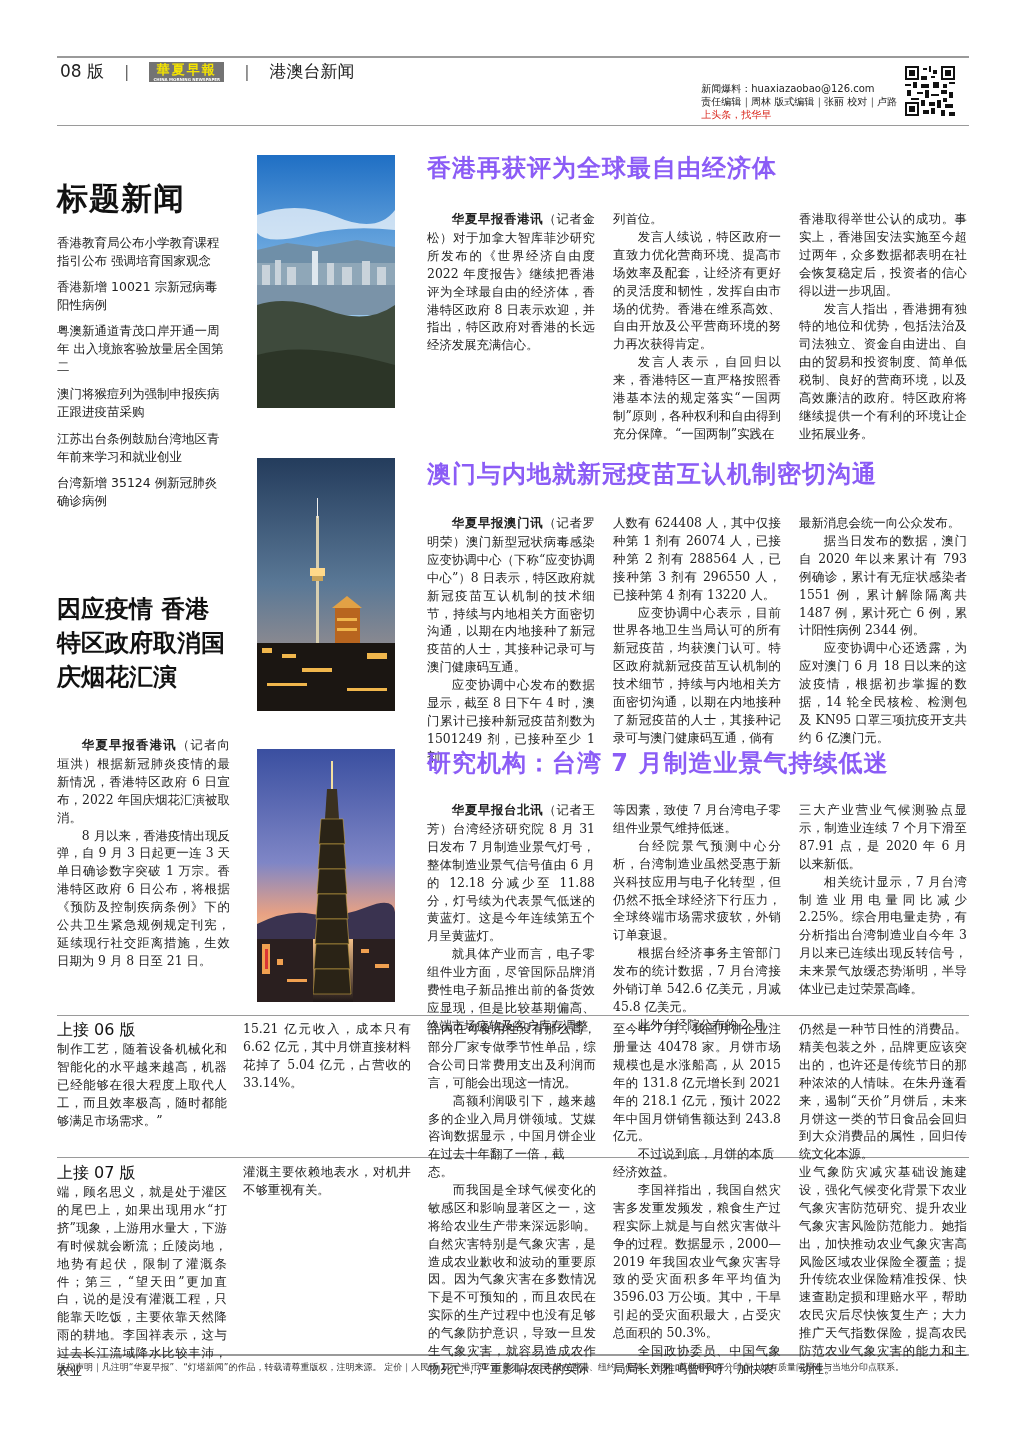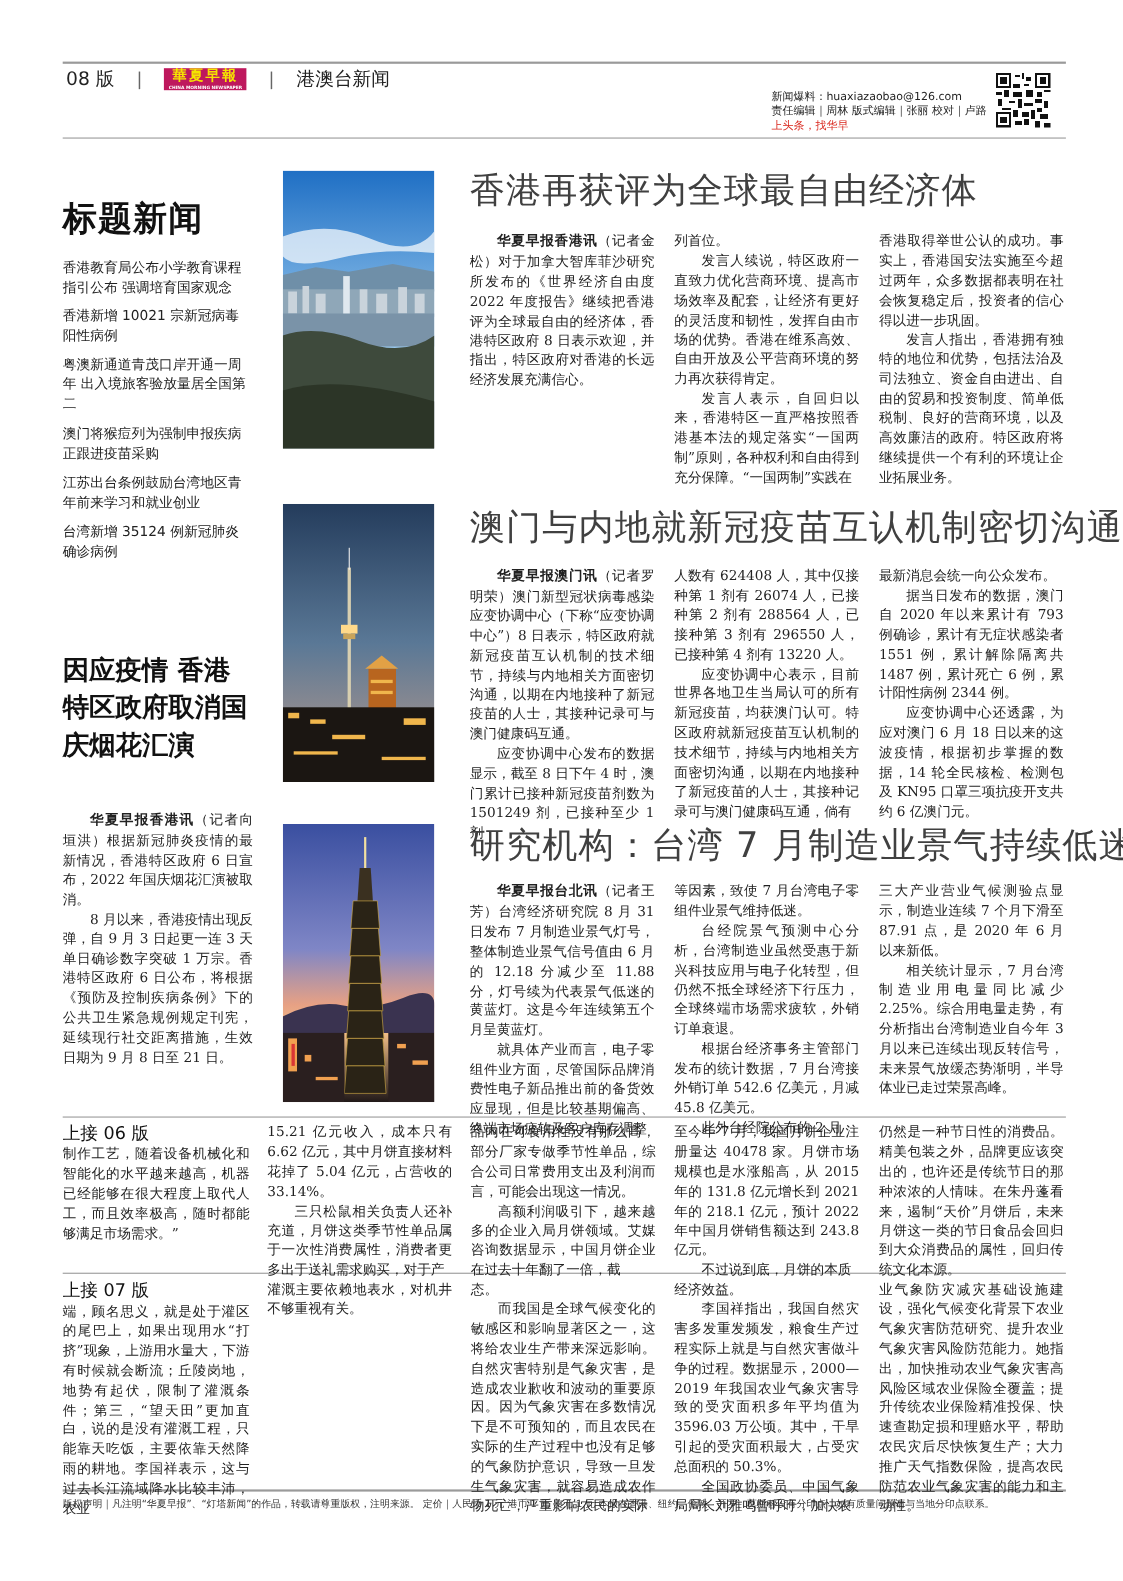--- a/index.html
+++ b/index.html
@@ -2,34 +2,34 @@
 <html><head>
 <meta charset="utf-8">
 <style>
   html, body { margin:0; padding:0; background:#ffffff; }
   body { width:1021px; height:1437px; position:relative; overflow:hidden;
          font-family:"DejaVu Sans","Liberation Sans",sans-serif; color:#222; }
   .abs { position:absolute; }
   .hr { position:absolute; left:57px; width:912px; background:#9a9a9a; }
   .masthead { left:60px; top:60px; font-size:17px; color:#222; display:flex; align-items:center; gap:20px; white-space:nowrap; }
   .masthead .sep { color:#666; font-size:16px; }
-  .logo { background:#be185d; color:#f5e400; font-weight:bold; font-size:13px; padding:1px 4px 0 4px; line-height:14px; text-align:center; letter-spacing:2px; }
+  .logo { background:#737373; color:#f5e400; font-weight:bold; font-size:13px; padding:1px 4px 0 4px; line-height:14px; text-align:center; letter-spacing:2px; }
   .logo small { display:block; font-size:4px; letter-spacing:0; color:#fff; line-height:5px; }
   .editorbox { right:124px; top:82px; text-align:left; font-size:10px; line-height:13px; color:#222; }
   .editorbox .red { color:#d9261c; }
   .qr { left:905px; top:66px; width:50px; height:50px; background:#fff; }
   .qr svg { width:50px; height:50px; display:block; }
   .section-title { left:57px; top:178px; font-size:31px; font-weight:bold; color:#111; letter-spacing:1px; }
   .brief { left:57px; width:172px; font-size:12.5px; line-height:18px; color:#222; }
   .side-headline { left:57px; top:592px; width:175px; font-size:24px; line-height:34px; font-weight:bold; color:#111; }
   .col { position:absolute; font-family:"DejaVu Serif","Liberation Serif",serif; font-size:12.4px; line-height:17.9px; color:#222; text-align:justify; }
   .col p { margin:0; text-indent:2em; }
   .col p.noind { text-indent:0; }
   .col p .lead { font-weight:bold; font-family:Liberation Serif, serif; }
-  .headline { font-size:32px; font-weight:normal; color:#404040; white-space:nowrap; letter-spacing:1px; }
+  .headline { font-size:24px; font-weight:bold; color:#8b5cf6; white-space:nowrap; letter-spacing:1px; }
   .photo { position:absolute; overflow:hidden; }
   .cont-title { font-size:16px; font-weight:normal; color:#111; font-family:"DejaVu Sans","Liberation Sans",sans-serif; line-height:20px; margin-bottom:0; }
   .footer { left:57px; top:1361px; width:912px; font-size:9px; color:#333; white-space:nowrap; overflow:hidden; }
 </style>
 </head>
 <body>
 
 <div class="hr" style="top:56px;height:2px;"></div>
 <div class="hr" style="top:125px;height:1px;"></div>
 <div class="hr" style="top:1015px;height:1px;"></div>
@@ -249,21 +249,20 @@
   <p class="noind">三大产业营业气候测验点显示，制造业连续 7 个月下滑至 87.91 点，是 2020 年 6 月以来新低。</p>
   <p>相关统计显示，7 月台湾制造业用电量同比减少 2.25%。综合用电量走势，有分析指出台湾制造业自今年 3 月以来已连续出现反转信号，未来景气放缓态势渐明，半导体业已走过荣景高峰。</p>
 </div>
 
 <div class="col" style="left:57px;top:1020px;width:170px;">
   <div class="cont-title">上接 06 版</div>
   <p class="noind">制作工艺，随着设备机械化和智能化的水平越来越高，机器已经能够在很大程度上取代人工，而且效率极高，随时都能够满足市场需求。”</p>
 </div>
 <div class="col" style="left:243px;top:1020px;width:168px;">
   <p class="noind">15.21 亿元收入，成本只有 6.62 亿元，其中月饼直接材料花掉了 5.04 亿元，占营收的 33.14%。</p>
-  <p>三只松鼠相关负责人还补充道，月饼这类季节性单品属于一次性消费属性，消费者更多出于送礼需求购买，对于产</p>
 </div>
 <div class="col" style="left:428px;top:1020px;width:168px;">
   <p class="noind">品内在可食用性没有那么高，部分厂家专做季节性单品，综合公司日常费用支出及利润而言，可能会出现这一情况。</p>
   <p>高额利润吸引下，越来越多的企业入局月饼领域。艾媒咨询数据显示，中国月饼企业在过去十年翻了一倍，截</p>
 </div>
 <div class="col" style="left:613px;top:1020px;width:168px;">
   <p class="noind">至今年 7 月，我国月饼企业注册量达 40478 家。月饼市场规模也是水涨船高，从 2015 年的 131.8 亿元增长到 2021 年的 218.1 亿元，预计 2022 年中国月饼销售额达到 243.8 亿元。</p>
   <p>不过说到底，月饼的本质</p>
 </div>
 <div class="col" style="left:799px;top:1020px;width:168px;">

